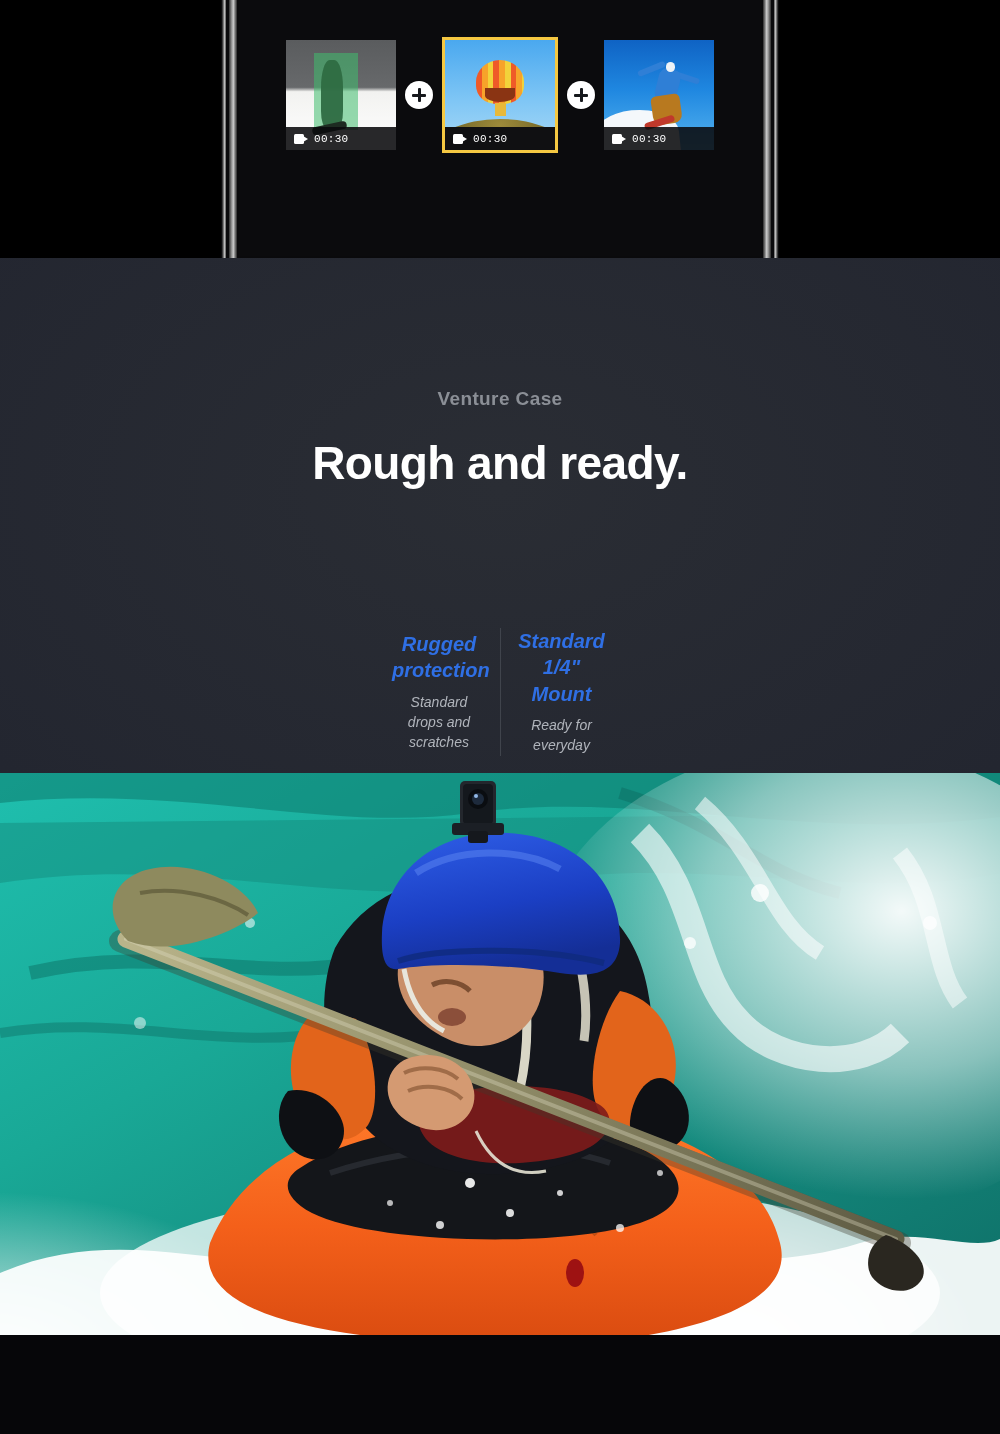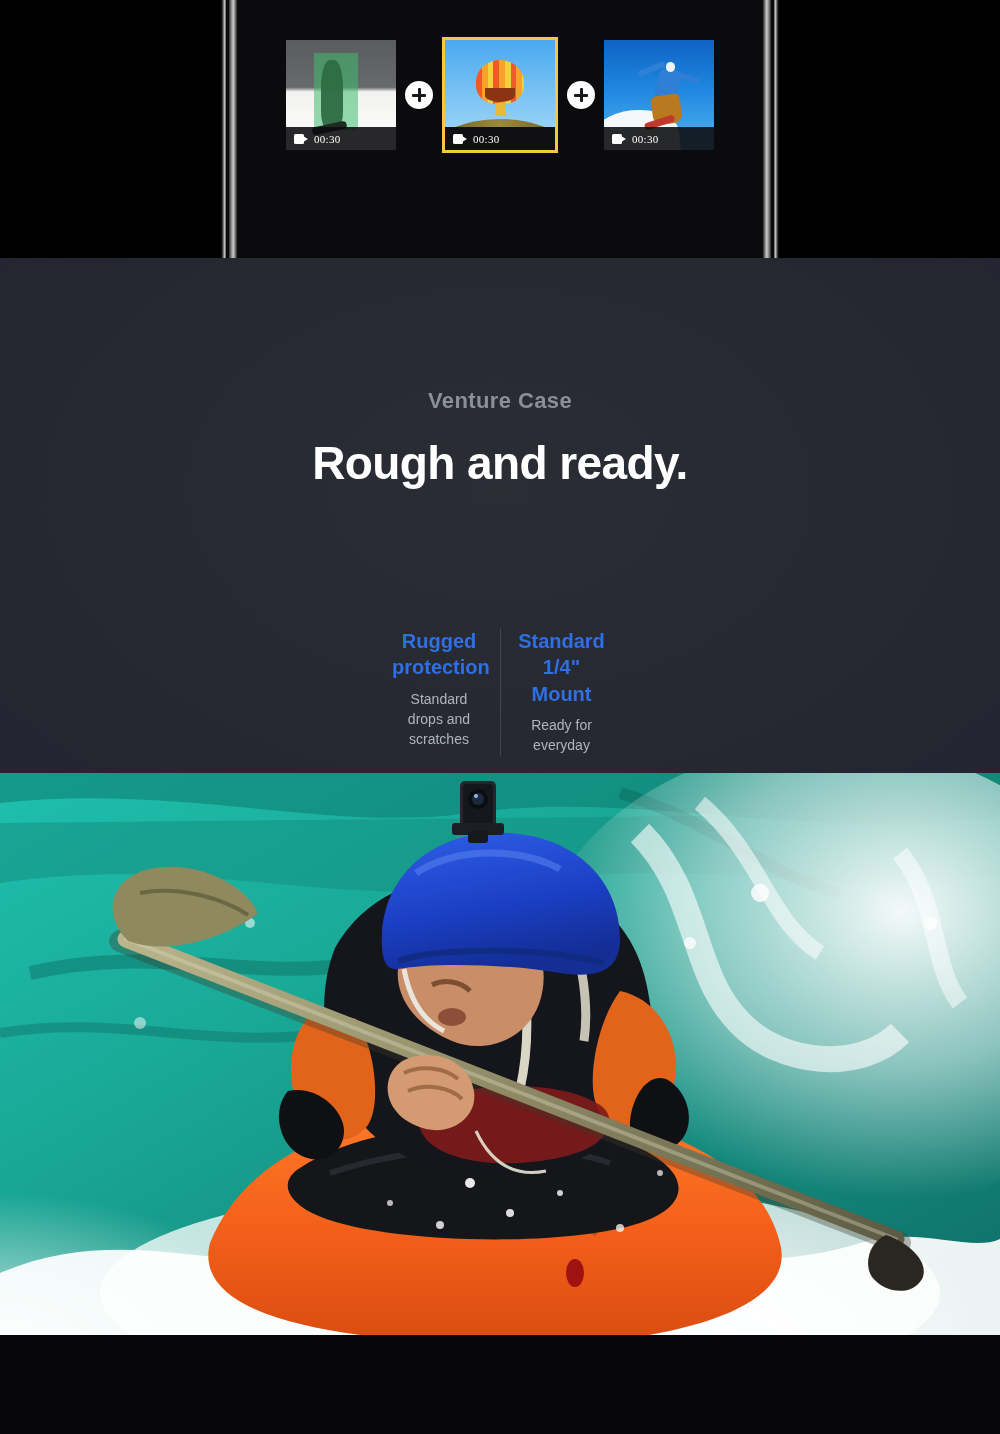--- a/index.html
+++ b/index.html
@@ -50,21 +50,21 @@
     background:rgba(10,10,12,.88);
     display:flex; align-items:center; gap:6px; padding-left:8px;
   }
   .clip.selected .footer{ background:#101012; }
   .cam-icon{ width:14px; height:10px; position:relative; flex:0 0 auto; }
   .cam-icon::before{ content:""; position:absolute; left:0; top:0; width:10px; height:10px;
     background:#fff; border-radius:1.5px; }
   .cam-icon::after{ content:""; position:absolute; left:9px; top:2px;
     width:0; height:0; border-top:3px solid transparent; border-bottom:3px solid transparent;
     border-left:5px solid #fff; }
-  .dur{ color:#fff; font-size:11px; letter-spacing:.3px; font-family:Liberation Serif, serif; }
+  .dur{ color:#fff; font-size:11px; letter-spacing:.3px; font-family:Liberation Mono, monospace; }
   .plus-wrap{ width:46px; display:flex; align-items:center; justify-content:center; }
   .plus{
     width:28px; height:28px; border-radius:50%; background:#fff;
     position:relative; box-shadow:0 0 0 1px rgba(0,0,0,.3);
   }
   .plus::before,.plus::after{ content:""; position:absolute; background:#16181c; border-radius:1px; }
   .plus::before{ left:7px; top:12.5px; width:14px; height:3px; }
   .plus::after{ left:12.5px; top:7px; width:3px; height:14px; }
 
   
@@ -133,33 +133,33 @@
 
   
   .copy-section{
     position:absolute; left:0; top:258px; width:1000px; height:515px;
     background:
       radial-gradient(120% 150% at 50% 45%, #2a2d34 0%, #232630 55%, #1b1d23 100%);
     text-align:center;
   }
   .eyebrow{
     position:absolute; left:0; right:0; top:130px;
-    font-size:22px; font-weight:bold; letter-spacing:.4px; color:#8b8f96;
+    font-size:19px; font-weight:bold; letter-spacing:.4px; color:#8b8f96;
   }
   .headline{
     position:absolute; left:0; right:0; top:178px;
     font-size:46px; font-weight:bold; letter-spacing:-.6px; color:#ffffff;
   }
   .subcopy{
     position:absolute; left:90px; right:90px; top:268px;
     font-size:19px; line-height:1.95; color:#b6babf; font-weight:400;
   }
   .stats{
     position:absolute; left:0; right:0; top:370px;
-    display:flex; justify-content:center; align-items:flex-start;
+    display:flex; justify-content:center; align-items:center;font-style:italic;
   }
   .stat{ width:122px; padding:0 14px; text-align:center; }
   .stat + .stat{ border-left:1px solid #40444c; }
   .stat .big{
     font-size:20px; font-weight:bold; line-height:1.32; color:#2f6fe4;
   }
   .stat .small{
     margin-top:8px; font-size:14px; line-height:1.45; color:#b0b4bb; font-weight:400;
   }
 

